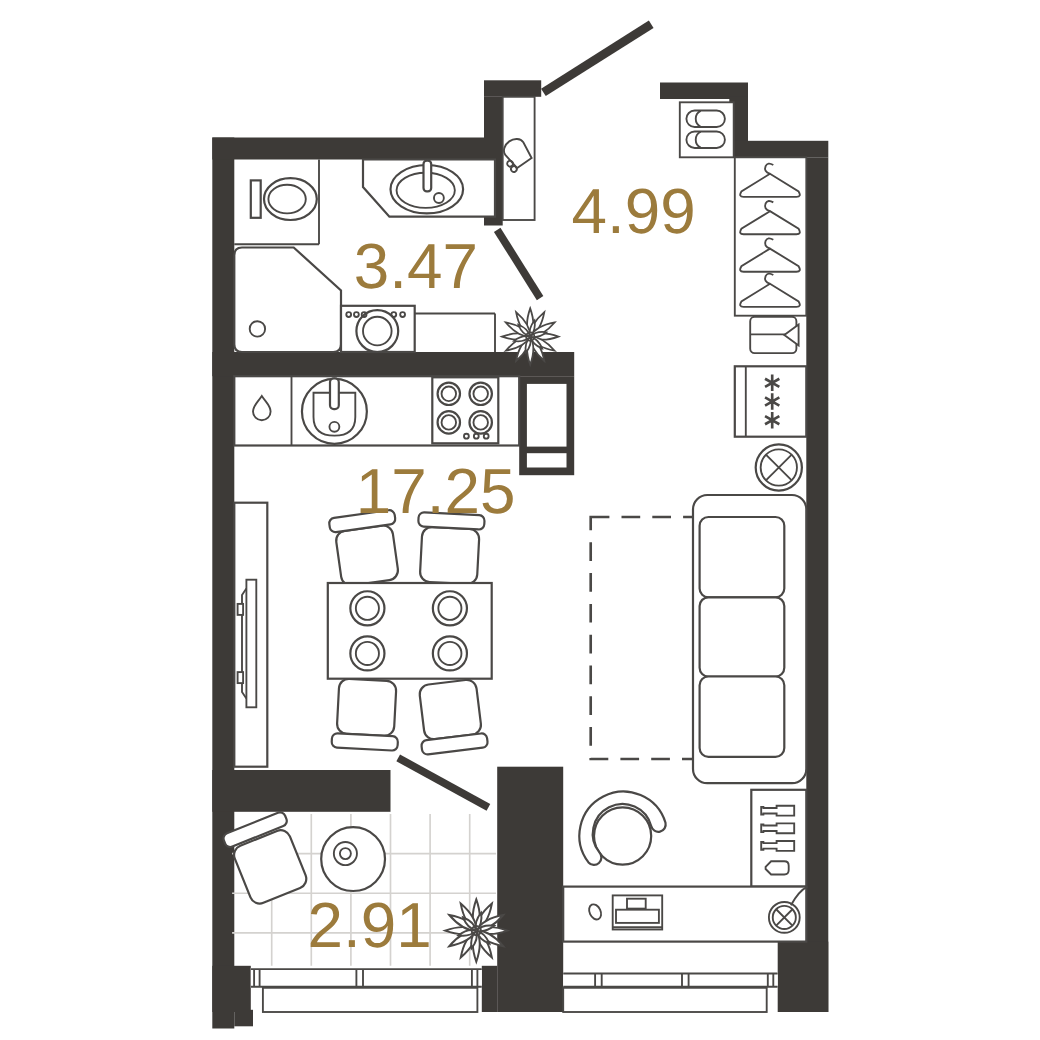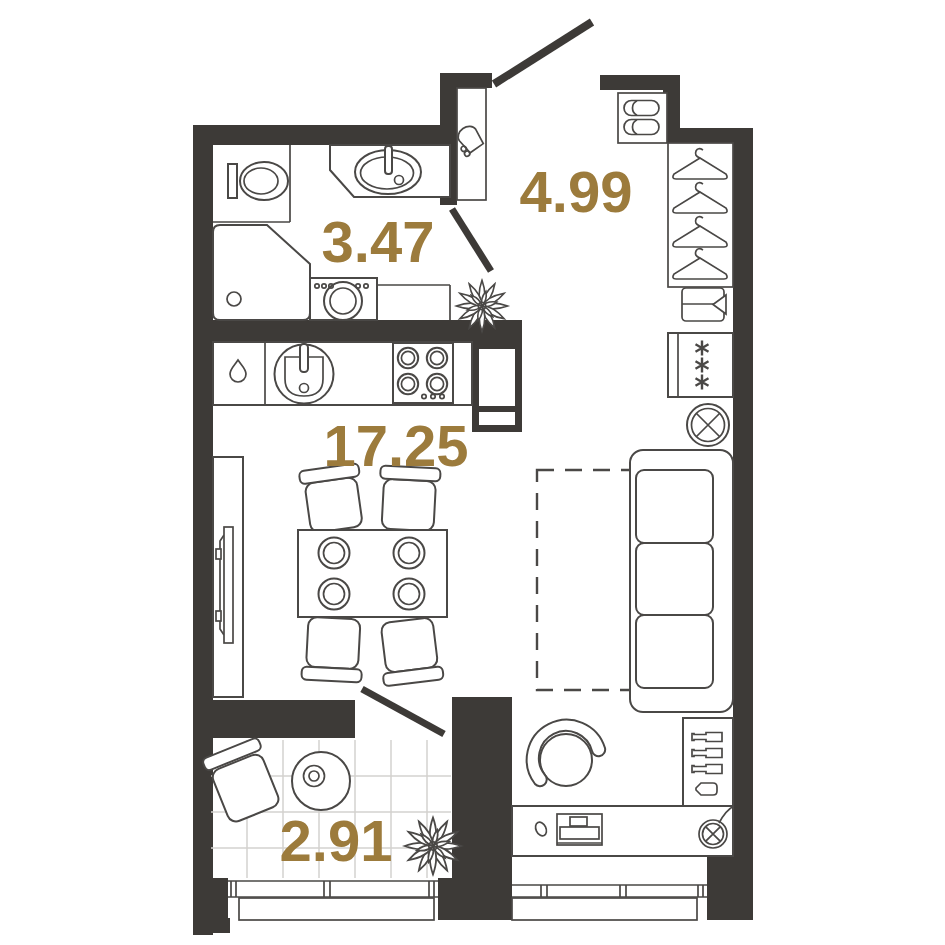--- a/index.html
+++ b/index.html
@@ -1,19 +1,19 @@
 <!DOCTYPE html>
 <html style="--wall: #3d3a37; --line: #4a4846; --label: #9c7b3c; --tile: #d4d2cf; --bg: #ffffff;"><head>
 <meta charset="utf-8">
 <style>
   :root{
     --wall:#3d3a37; --line:#4a4846; --label:#9c7b3c; --tile:#d4d2cf; --bg:#ffffff;
   }
   html,body{margin:0;padding:0;background:var(--bg);}
-  .page{width:793px;height:945px;position:relative;background:var(--bg);font-weight:bold;}
+  .page{width:793px;height:945px;position:relative;background:var(--bg);}
   svg{display:block}
   .w{fill:var(--wall);stroke:none}
   .o{fill:#fff;stroke:var(--line);stroke-width:2px}
   .ot{fill:#fff;stroke:var(--line);stroke-width:1.7px}
   .l{fill:none;stroke:var(--line);stroke-width:2px}
   .lt{fill:none;stroke:var(--line);stroke-width:1.7px}
   .l2{fill:none;stroke:var(--line);stroke-width:2.4px}
   .grid{fill:none;stroke:var(--tile);stroke-width:1.5px}
   .door{fill:none;stroke:var(--wall);stroke-width:8px;stroke-linecap:butt}
   .door7{fill:none;stroke:var(--wall);stroke-width:7px;stroke-linecap:butt}

